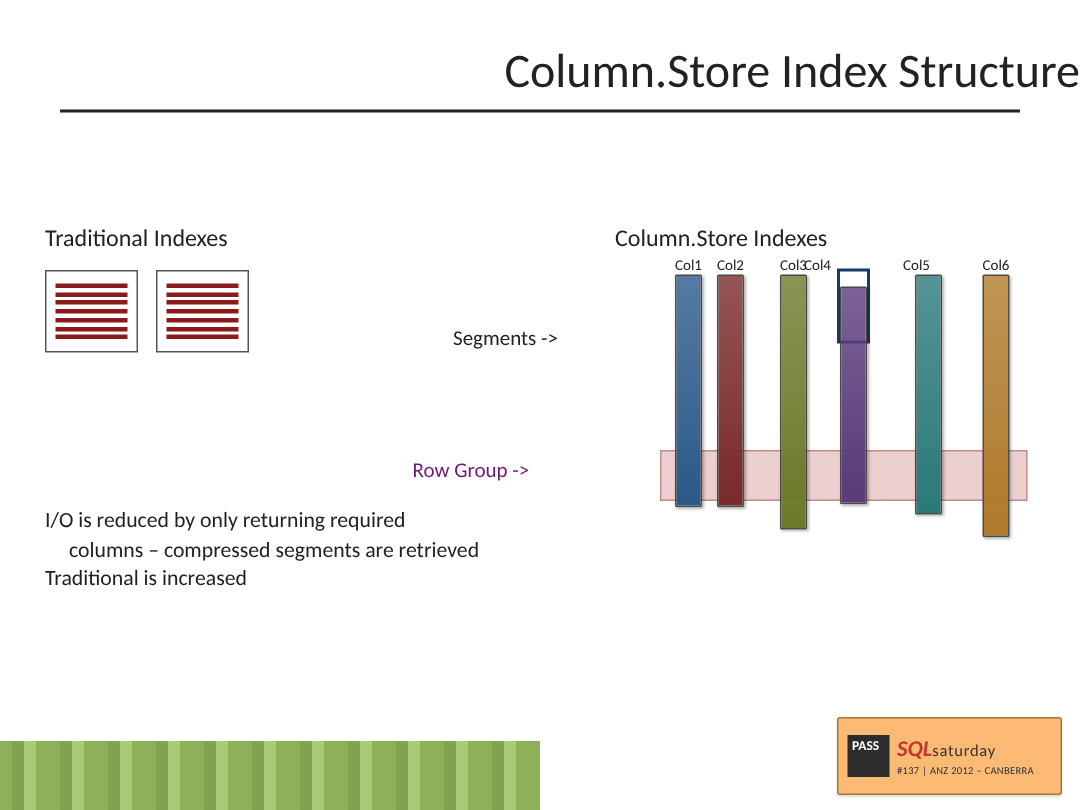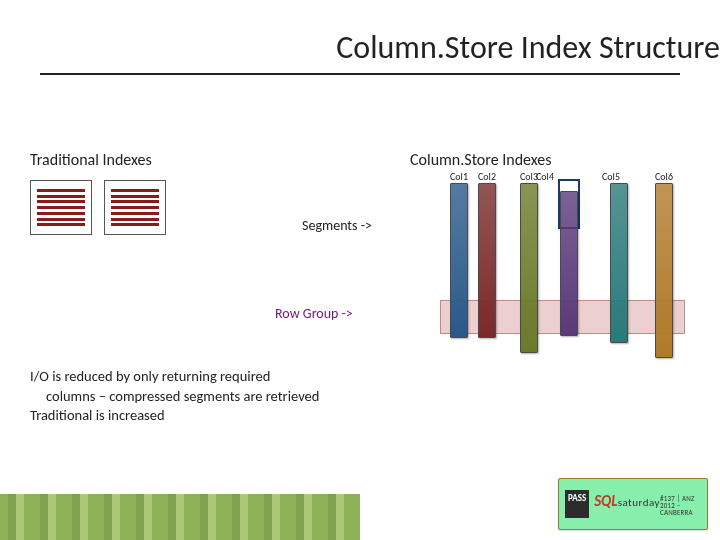--- a/index.html
+++ b/index.html
@@ -101,21 +101,21 @@
     top: 225px;
     width: 245px;
     height: 34px;
     background: rgba(200,120,120,0.35);
     border: 1px solid rgba(150,70,70,0.5);
   }
   
   .para {
     position: absolute;
     left: 30px;
-    top: 292px;
+    top: 262px;
     font-size: 14.5px;
     color: #222;
     line-height: 1.35;
   }
   
   .footer-strip {
     position: absolute;
     left: 0;
     bottom: 0;
     width: 360px;
@@ -128,42 +128,42 @@
       #7aa23a 24px 32px
     );
     opacity: 0.85;
   }
   .footer-banner {
     position: absolute;
     right: 12px;
     bottom: 10px;
     width: 150px;
     height: 52px;
-    background: #86efac;
+    background: #fdba74;
     border: 1px solid #9a7b2f;
     border-radius: 2px;
     display: flex;
     align-items: center;
     padding: 4px 6px;
     box-shadow: 0 1px 2px rgba(0,0,0,0.15);
   }
   .pass-tile {
     width: 28px;
     height: 28px;
     background: #2c2c2c;
     color: #fff;
     font-size: 9px;
     font-weight: bold;
     display: flex;
     align-items: flex-start;
     justify-content: flex-start;
     padding: 2px 3px;
     margin-right: 5px;
   }
-  .sql-text { display: flex; flex-direction: row; line-height: 1; }
+  .sql-text { display: flex; flex-direction: column; line-height: 1; }
   .sql-word { font-size: 15px; font-weight: 700; color: #c0392b; font-style: italic; }
   .sat-word { font-size: 11px; color: #333; letter-spacing: 0.5px; }
   .event-line { font-size: 7px; color: #333; letter-spacing: 0.2px; margin-top: 2px; }
 </style>
 </head>
 <body>
 
 <div class="title">Column.Store Index Structure</div>
 <div class="title-underline"></div>
 

